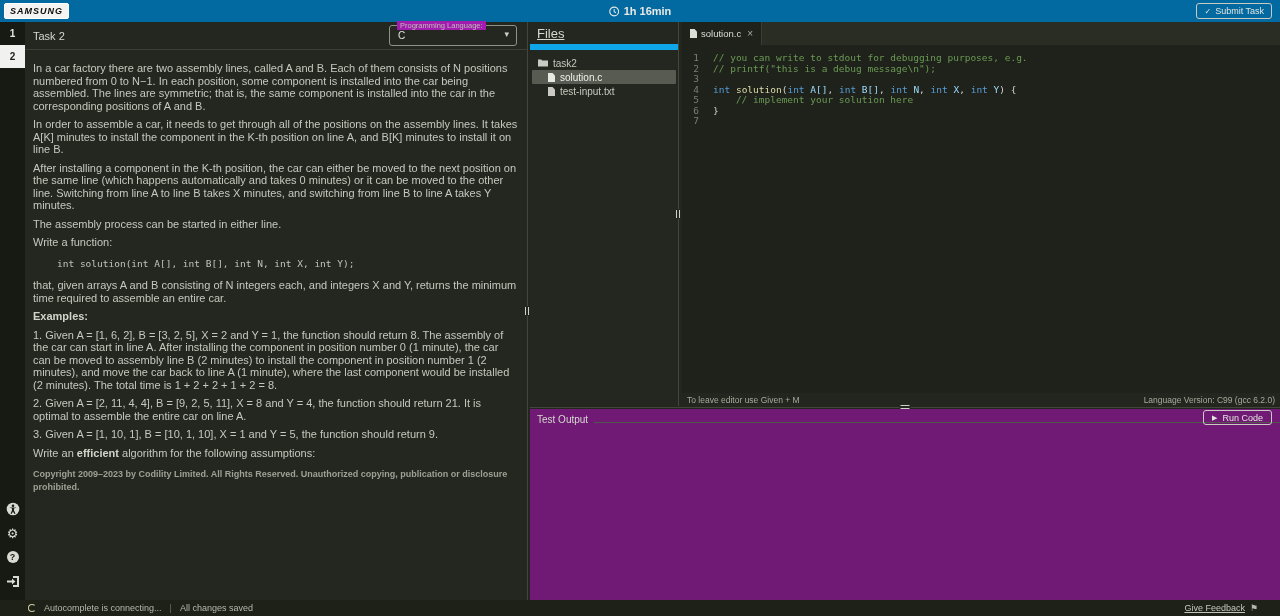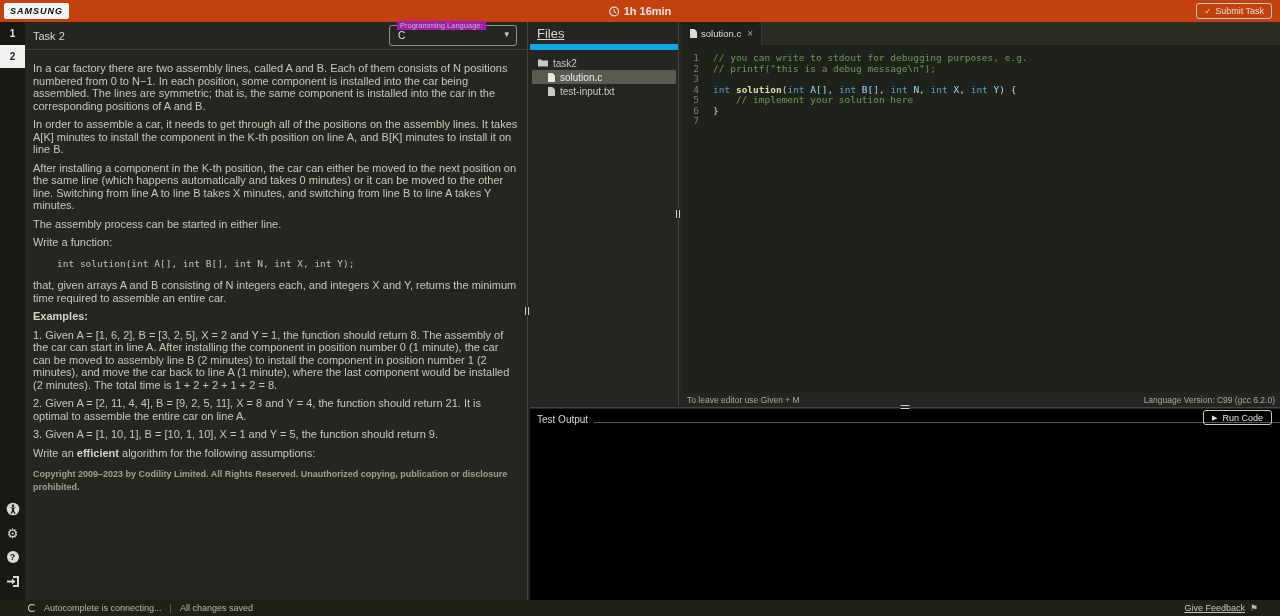--- a/index.html
+++ b/index.html
@@ -1,21 +1,21 @@
 <!DOCTYPE html>
 <html><head>
 <meta charset="utf-8">
 <style>
   * { margin:0; padding:0; box-sizing:border-box; }
   html,body { width:1280px; height:616px; overflow:hidden; }
   body { font-family:"Liberation Sans", sans-serif; background:#23261e; color:#c9cbc2; }
   #app { position:relative; width:1280px; height:616px; }
 
   
-  .topbar { position:absolute; top:0; left:0; right:0; height:22px; background:#c2410c; display:flex; align-items:center; }
+  .topbar { position:absolute; top:0; left:0; right:0; height:22px; background:#0369a1; display:flex; align-items:center; }
   .samsung-logo { position:absolute; left:4px; top:3px; height:16px; background:#f4f4f2; color:#0b0b0b;
     border-radius:2px; font-weight:bold; font-style:italic; font-size:9px; letter-spacing:1px;
     display:flex; align-items:center; padding:0 5px; border:1px solid #fff; }
   .timer { position:absolute; left:50%; transform:translateX(-50%); display:flex; align-items:center; gap:4px;
     color:#e8e9e3; font-size:11px; font-weight:600; }
   .submit-btn { position:absolute; right:8px; top:3px; height:16px; border:1px solid #c9cbc2; border-radius:3px;
     background:transparent; color:#e3e4de; font-size:9px; display:flex; align-items:center; gap:4px; padding:0 7px; cursor:pointer; }
   .submit-btn .chk { font-size:8px; }
 
   
@@ -72,27 +72,27 @@
   .editor { position:absolute; top:22px; left:682px; right:0; height:384px; background:#1f221a; }
   .tabbar { height:23px; background:#2a2d24; display:flex; }
   .etab { background:#1f221a; display:flex; align-items:center; gap:4px; padding:0 8px; border-right:1px solid #3a3d32;
     font-size:9.5px; color:#dcded6; cursor:pointer; }
   .etab .close { color:#a8aba0; font-size:10px; margin-left:2px; cursor:pointer; }
   .code-area { position:absolute; top:23px; bottom:13px; left:0; right:0; display:flex; padding-top:8px; cursor:text; }
   .gutter { width:22px; text-align:right; padding-right:5px; font-family:"DejaVu Sans Mono", monospace;
     font-size:9.5px; line-height:10.5px; color:#7b7e72; }
   .code-lines { flex:1; padding-left:9px; font-family:"DejaVu Sans Mono", monospace; font-size:9.5px; line-height:10.5px; }
   .code-line { height:10.5px; white-space:pre; }
-  .tk-cm { color:#6a9955; } .tk-kw { color:#569cd6; } .tk-fn { color:#dcdcaa;font-weight:bold; }
+  .tk-cm { color:#6a9955; } .tk-kw { color:#569cd6; } .tk-fn { color:#dcdcaa; }
   .tk-prm { color:#9cdcfe; } .tk-pl { color:#d4d4d4; }
   .efooter { position:absolute; bottom:0; left:0; right:0; height:13px; background:#23261e;
     display:flex; align-items:center; justify-content:space-between; padding:0 5px; font-size:8.5px; color:#a7aa9e; }
 
   
-  .testout { position:absolute; top:409px; left:530px; right:0; height:191px; background:#000000; }
+  .testout { position:absolute; top:409px; left:530px; right:0; height:191px; background:#701a75; }
   .to-label { position:absolute; left:7px; top:5px; font-size:10px; color:#d6d8cf; }
   .to-line { position:absolute; left:64px; right:0; top:13px; height:1px; background:#53564a; }
   .run-btn { position:absolute; right:8px; top:1px; height:15px; border:1px solid #c9cbc2; border-radius:3px;
     background:transparent; color:#e3e4de; font-size:9px; display:flex; align-items:center; gap:5px; padding:0 8px; cursor:pointer; }
   .run-btn .play { font-size:7px; }
 
   
   .statusbar { position:absolute; bottom:0; left:0; right:0; height:16px; background:#1e2118;
     display:flex; align-items:center; font-size:9px; color:#b6b8ad; }
   .sb-left { display:flex; align-items:center; gap:8px; padding-left:28px; }

